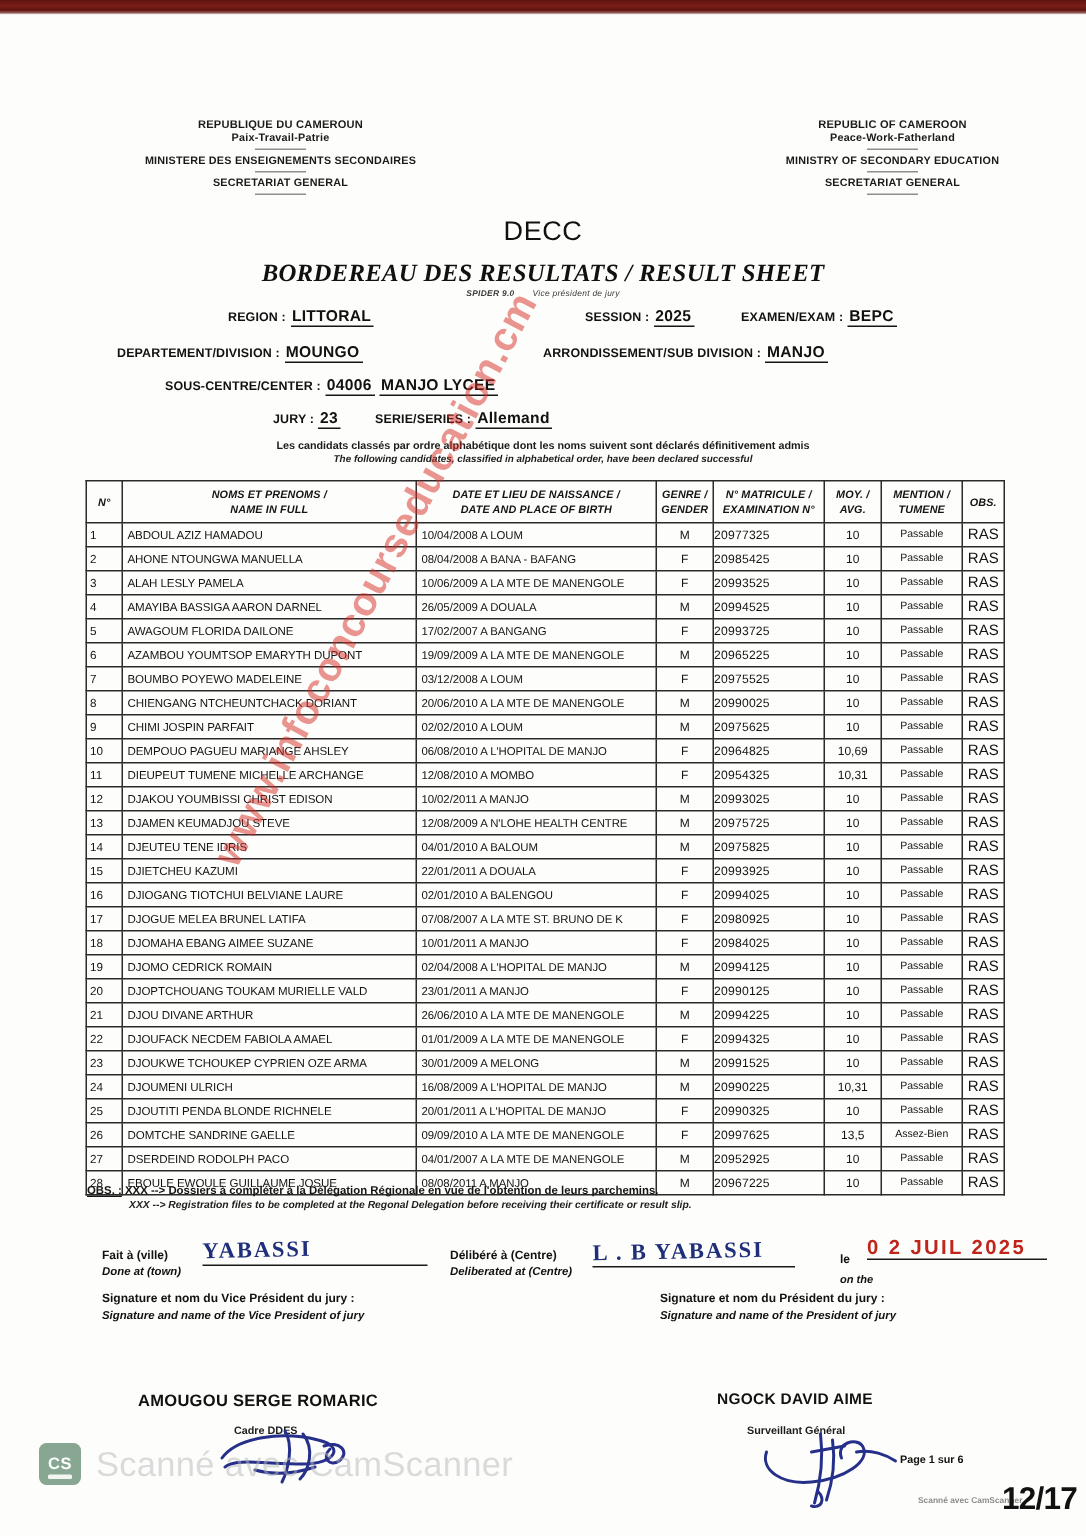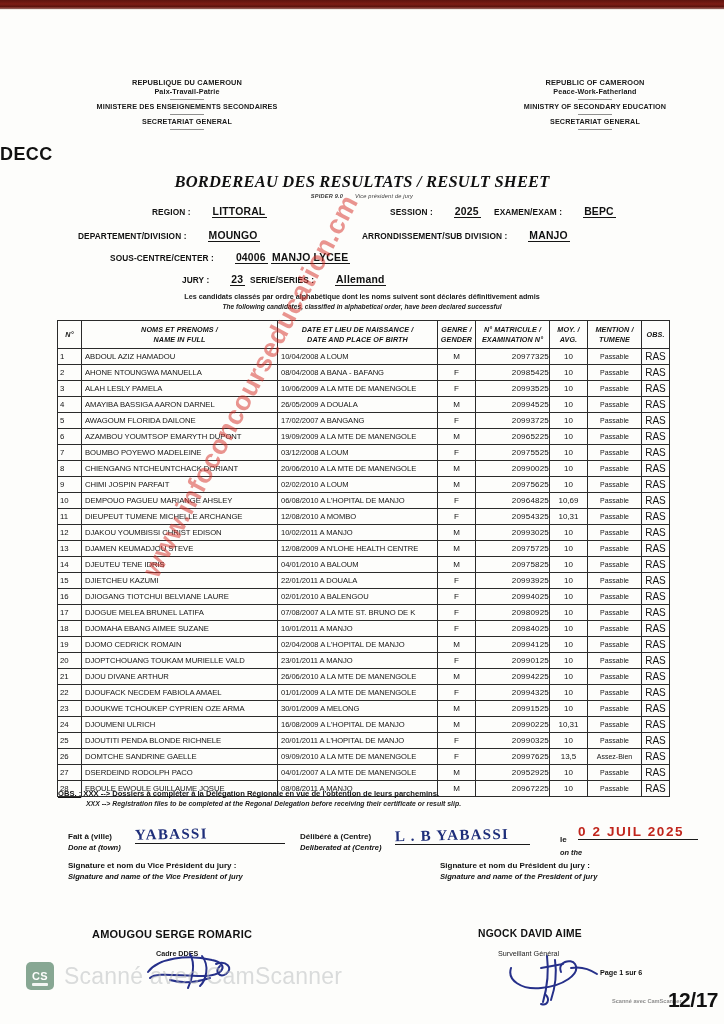--- a/index.html
+++ b/index.html
@@ -68,23 +68,23 @@
     border-top: 1px solid #6a6a6a;
     height: 0;
     opacity: .75;
   }
 
   
   .title-decc {
     position: absolute;
     top: 144px;
     left: 0; width: 724px;
-    text-align: left;
+    text-align: center;
     font-size: 18px;
-    font-weight: bold;
+    font-weight: normal;
     letter-spacing: .4px;
   }
   .title-sheet {
     position: absolute;
     top: 172px;
     left: 0; width: 724px;
     text-align: center;
     font-family: "Liberation Serif", serif;
     font-size: 16.5px;
     font-weight: bold;
@@ -112,21 +112,21 @@
     font-weight: bold;
     white-space: nowrap;
     letter-spacing: .1px;
   }
   .mf .lab { font-size: 8.3px; }
   .mf .val {
     font-size: 10.4px;
     font-weight: bold;
     border-bottom: 1.1px solid #151515;
     padding: 0 2px 0 1px;
-    margin-left: 21px;
+    margin-left: 3px;
     letter-spacing: .2px;
   }
 
   .m-region   { left: 152px; top: 206px; }
   .m-session  { left: 390px; top: 206px; }
   .m-exam     { left: 494px; top: 206px; }
   .m-dept     { left: 78px;  top: 230px; }
   .m-arr      { left: 362px; top: 230px; }
   .m-center   { left: 110px; top: 252px; }
   .m-centernm { left: 250px; top: 252px; }
@@ -173,21 +173,21 @@
     font-size: 7.2px;
     line-height: 1.28;
     letter-spacing: .1px;
   }
   thead th .ln { display: block; }
 
   td.c-num      { text-align: left;   padding-left: 2px; font-size: 7.8px; }
   td.c-name     { text-align: left;   padding-left: 3px; font-size: 7.7px; letter-spacing: -.05px;}
   td.c-birth    { text-align: left;   padding-left: 3px; font-size: 7.6px; letter-spacing: -.05px;}
   td.c-gender   { text-align: center; font-size: 8px; }
-  td.c-mat      { text-align: right; font-size: 8.1px; letter-spacing: .15px;}
+  td.c-mat      { text-align: left; font-size: 8.1px; letter-spacing: .15px;}
   td.c-avg      { text-align: center; font-size: 8px; }
   td.c-grade    { text-align: center; font-size: 7px; }
   td.c-obs      { text-align: center; font-size: 10px; }
 
   col.w-num    { width: 24px; }
   col.w-name   { width: 196px; }
   col.w-birth  { width: 160px; }
   col.w-gender { width: 38px; }
   col.w-mat    { width: 74px; }
   col.w-avg    { width: 38px; }
@@ -257,21 +257,21 @@
   .name-pr {
     position: absolute; left: 478px; top: 928px;
     font-size: 10.3px; font-weight: bold; letter-spacing: .2px;
   }
   .role-vp {
     position: absolute; left: 156px; top: 949px;
     font-size: 7.2px; font-weight: bold; color: #1c1c1c;
   }
   .role-pr {
     position: absolute; left: 498px; top: 949px;
-    font-size: 7.2px; font-weight: normal; color: #1c1c1c;
+    font-size: 7.2px; font-weight: bold; color: #1c1c1c;
   }
   .page-count {
     position: absolute; left: 600px; top: 968px;
     font-size: 7.2px; font-weight: bold;
   }
 
   
   .scribble { position: absolute; pointer-events: none; }
   .scribble-vp { left: 140px; top: 950px; }
   .scribble-pr { left: 505px; top: 950px; }

